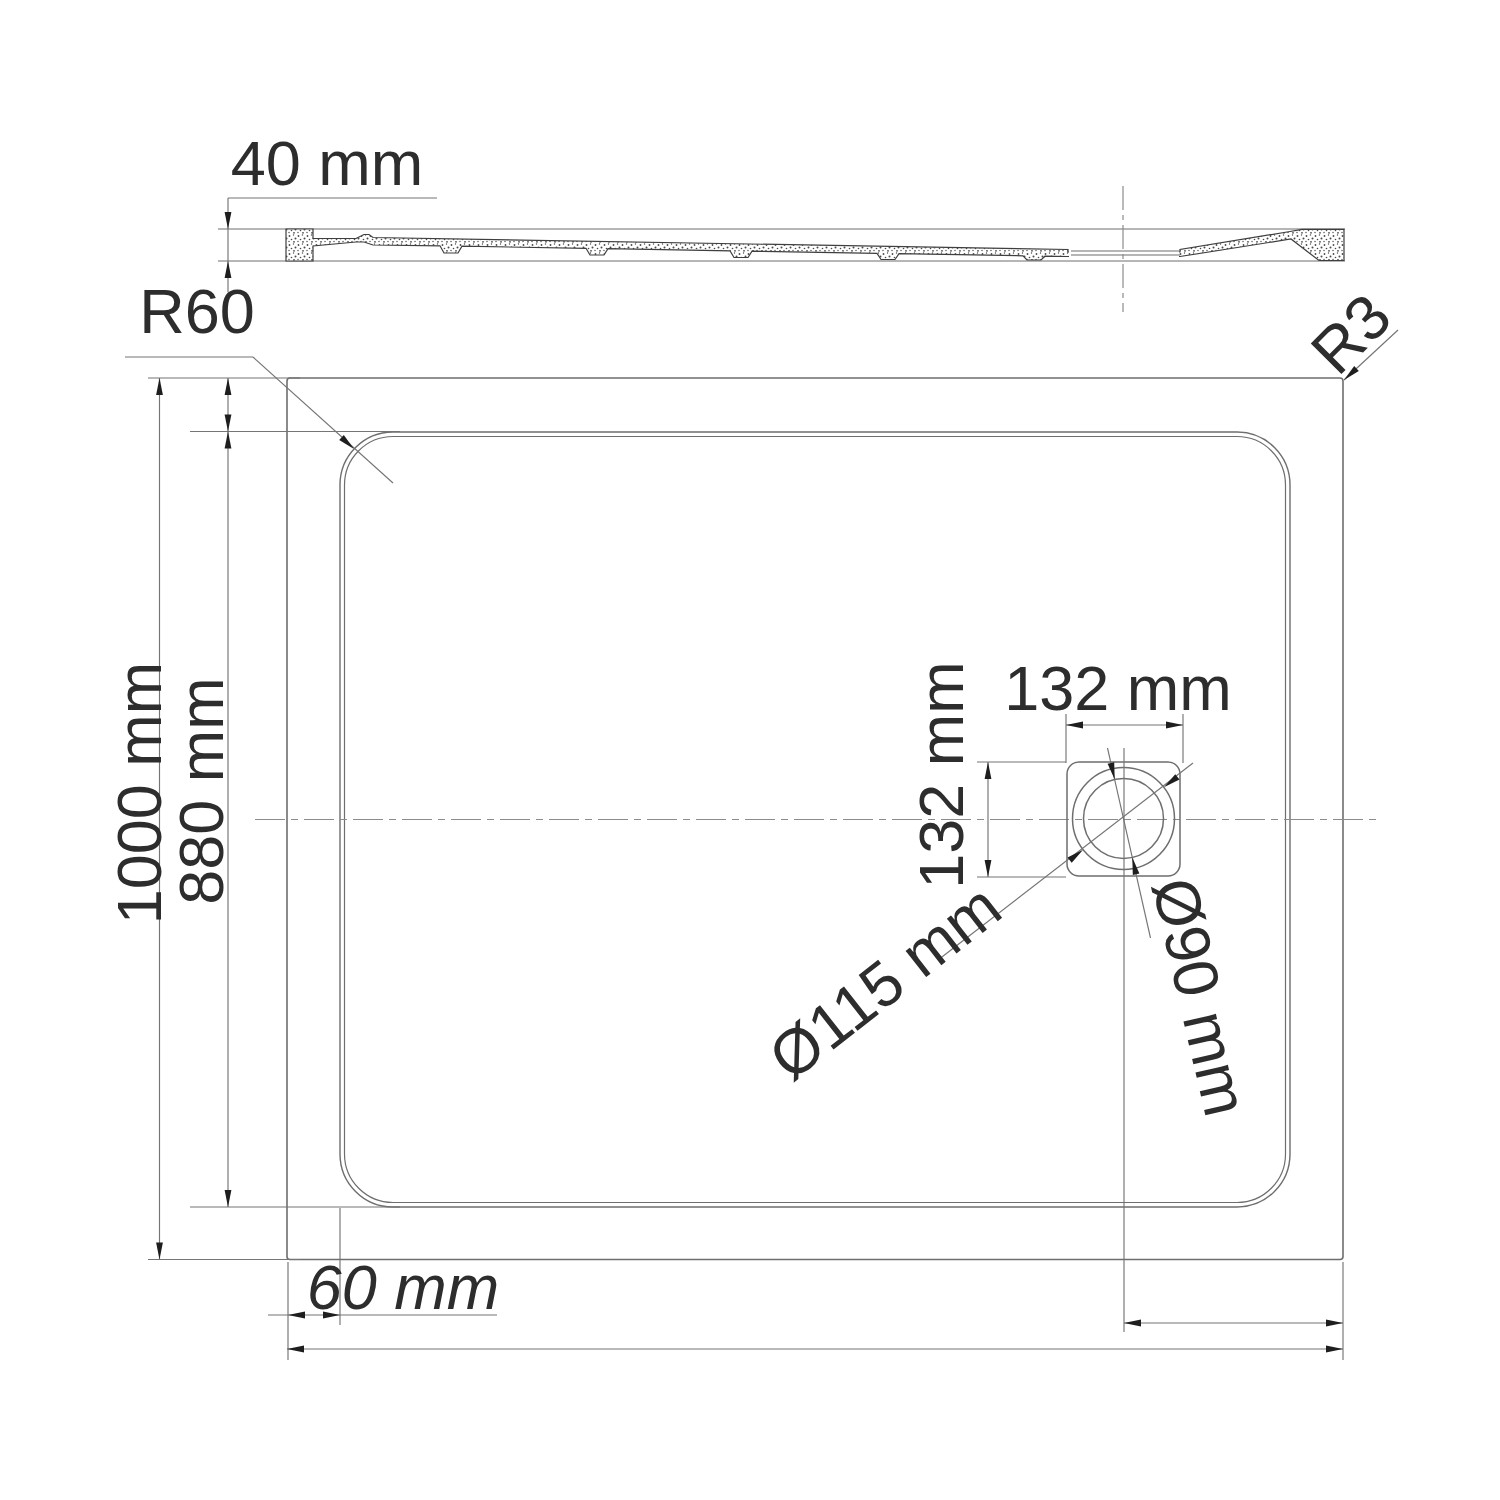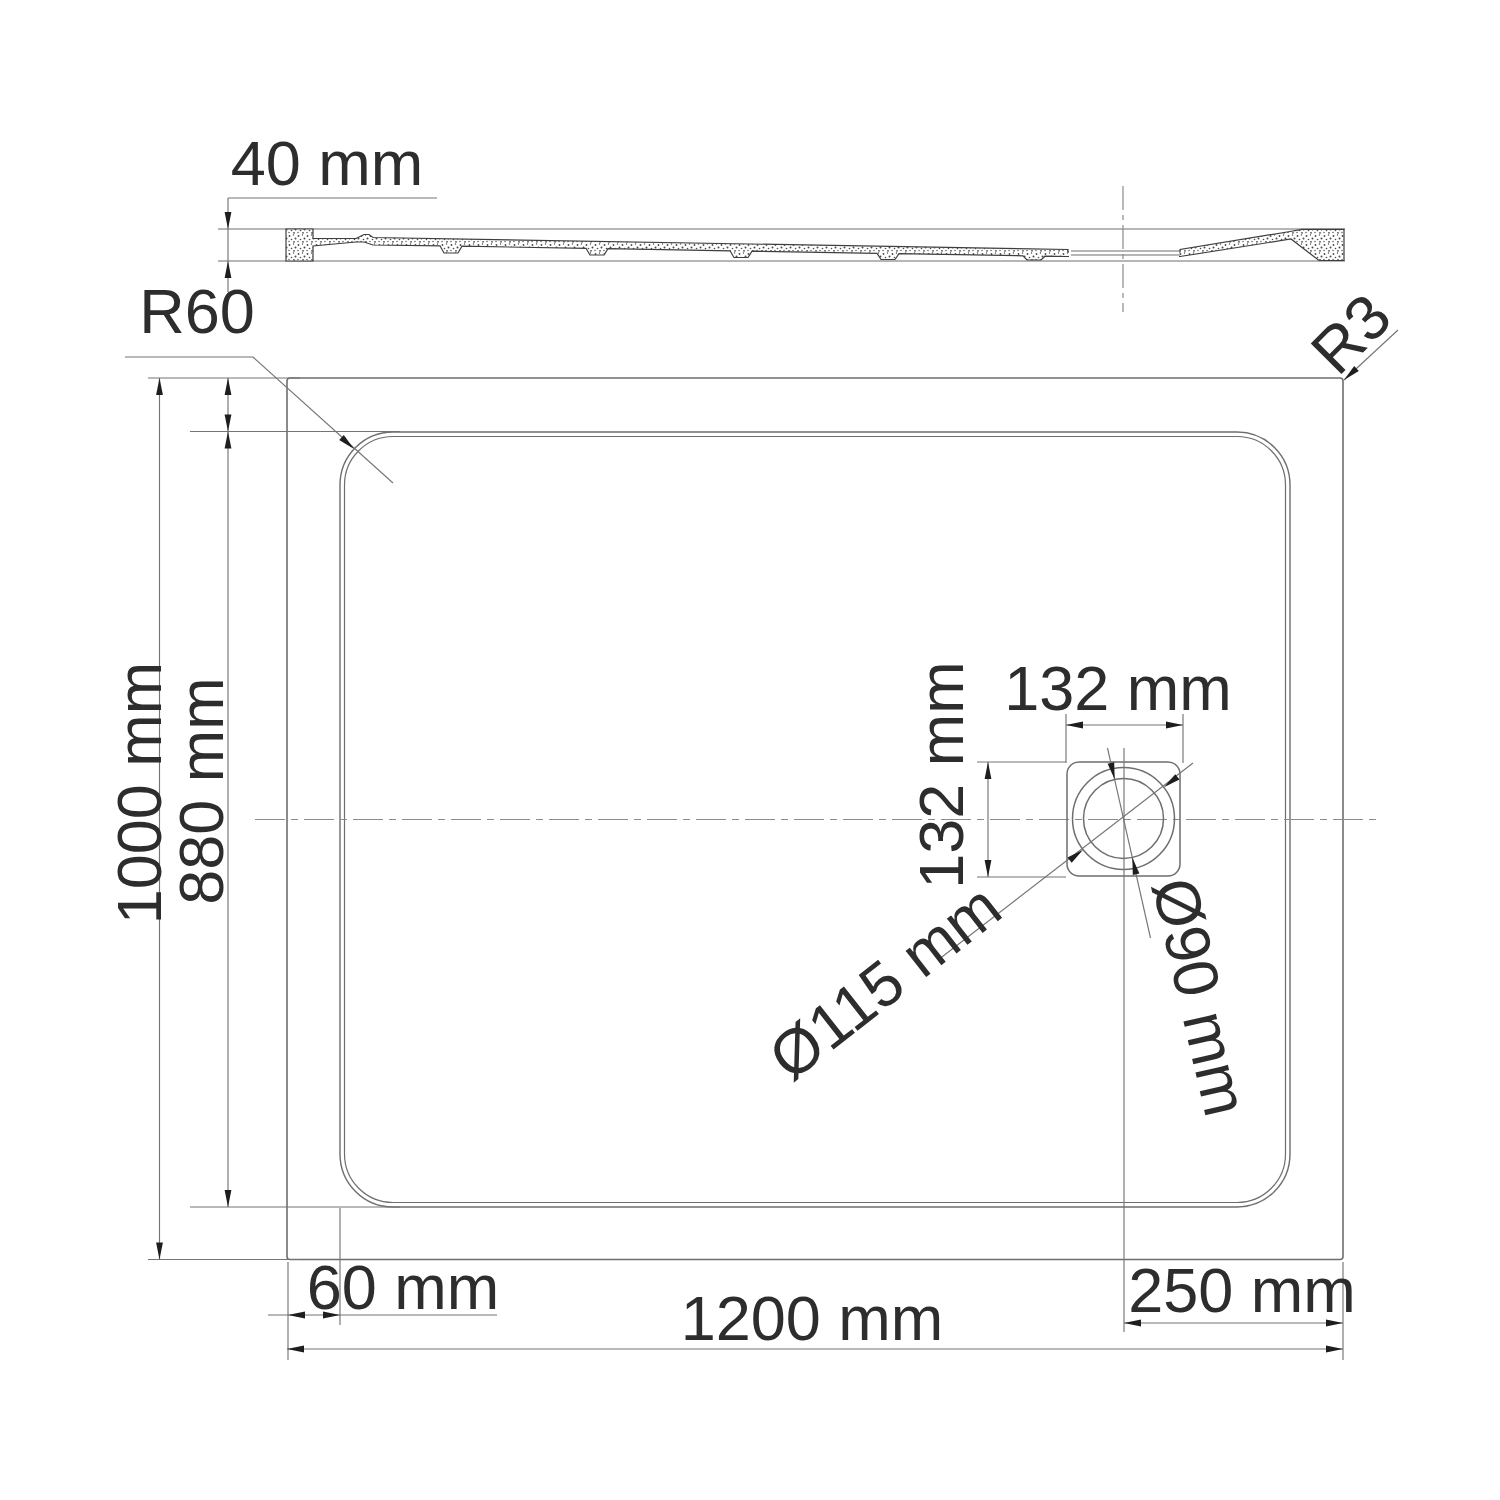--- a/index.html
+++ b/index.html
@@ -160,19 +160,17 @@
   <div class="lbl rot-90" style="left:201px;top:791px;">880 mm</div>
 
   <div class="lbl" style="left:1118px;top:688px;">132 mm</div>
 
   <div class="lbl rot-90" style="left:941px;top:775px;">132 mm</div>
 
   <div class="lbl rot-38" style="left:885px;top:982px;">Ø115 mm</div>
 
   <div class="lbl rot77" style="left:1200px;top:997px;">Ø90 mm</div>
 
-  <div class="lbl" style="left:403px;top:1287px;">60 mm</div>
+  <div class="lbl" style="left:403px;top:1287px;font-style:italic;">60 mm</div>
 
-  <div class="lbl" style="left:812px;top:1318px;">1200 mm</div>
 
-  <div class="lbl" style="left:1242px;top:1290px;">250 mm</div>
 
 </div>
 
 </body></html>

